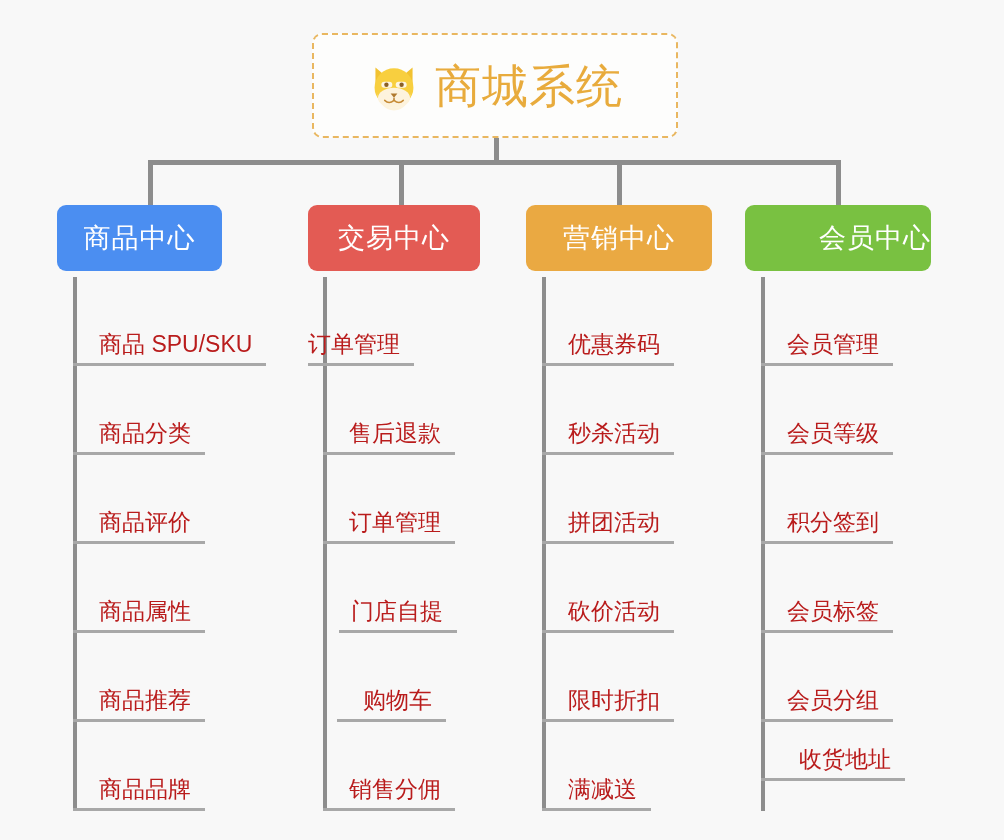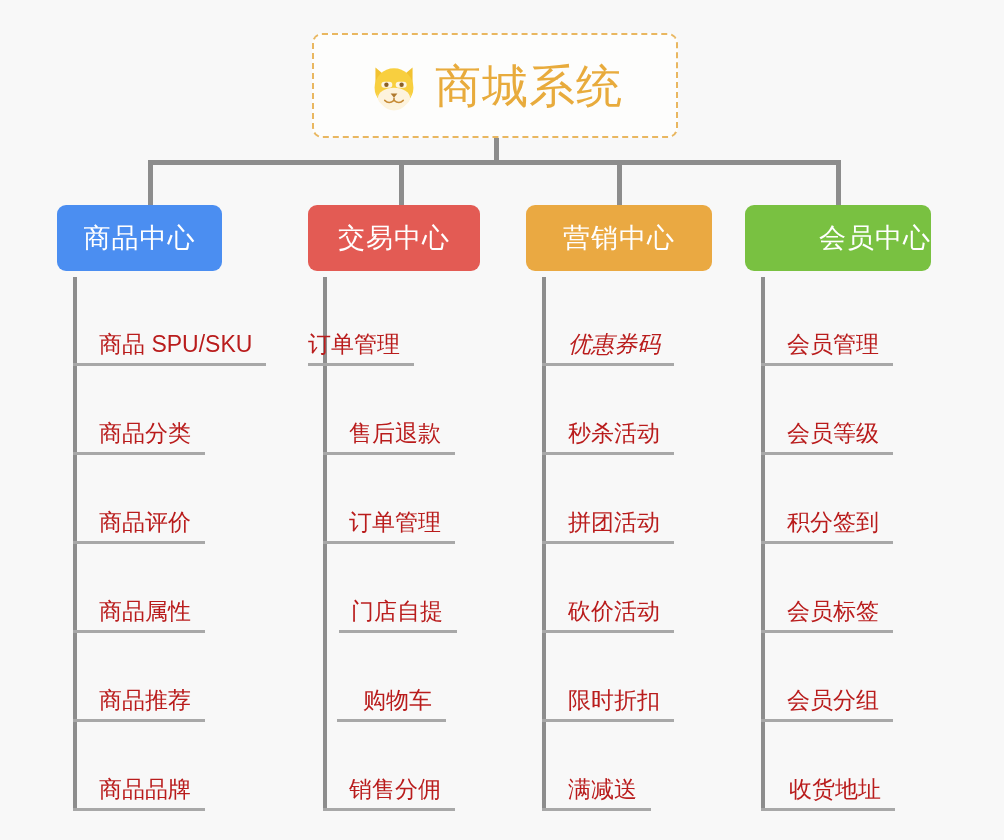--- a/index.html
+++ b/index.html
@@ -185,21 +185,21 @@
         <span class="leaf-label">购物车</span>
       </div>
       <div class="leaf" style="left: 323px; top: 722px; padding-left: 26px; padding-right: 14px;">
         <span class="leaf-label">销售分佣</span>
       </div>
       <div class="conn conn-drop" style="left: 617px;"></div>
       <div class="category" style="left: 526px; width: 186px; background: rgb(234, 169, 66);">
         <span>营销中心</span>
       </div>
       <div class="rail" style="left: 542px; height: 534px;"></div>
-      <div class="leaf" style="left: 542px; top: 277px; padding-left: 26px; padding-right: 14px; font-style: italic;">
+      <div class="leaf" style="left: 542px; top: 277px; padding-left: 26px; padding-right: 14px;">
         <span class="leaf-label">优惠券码</span>
       </div>
       <div class="leaf" style="left: 542px; top: 366px; padding-left: 26px; padding-right: 14px;">
         <span class="leaf-label">秒杀活动</span>
       </div>
       <div class="leaf" style="left: 542px; top: 455px; padding-left: 26px; padding-right: 14px;">
         <span class="leaf-label">拼团活动</span>
       </div>
       <div class="leaf" style="left: 542px; top: 544px; padding-left: 26px; padding-right: 14px;">
         <span class="leaf-label">砍价活动</span>
@@ -223,18 +223,18 @@
       </div>
       <div class="leaf" style="left: 761px; top: 455px; padding-left: 26px; padding-right: 14px;">
         <span class="leaf-label">积分签到</span>
       </div>
       <div class="leaf" style="left: 761px; top: 544px; padding-left: 26px; padding-right: 14px;">
         <span class="leaf-label">会员标签</span>
       </div>
       <div class="leaf" style="left: 761px; top: 633px; padding-left: 26px; padding-right: 14px;">
         <span class="leaf-label">会员分组</span>
       </div>
-      <div class="leaf" style="left: 761px; top: 722px; padding-left: 28px; padding-right: 14px;">
+      <div class="leaf" style="left: 761px; top: 692px; padding-left: 38px; padding-right: 14px;">
         <span class="leaf-label">收货地址</span>
       </div>
     </div>
 
 </div>
 
 </body></html>

